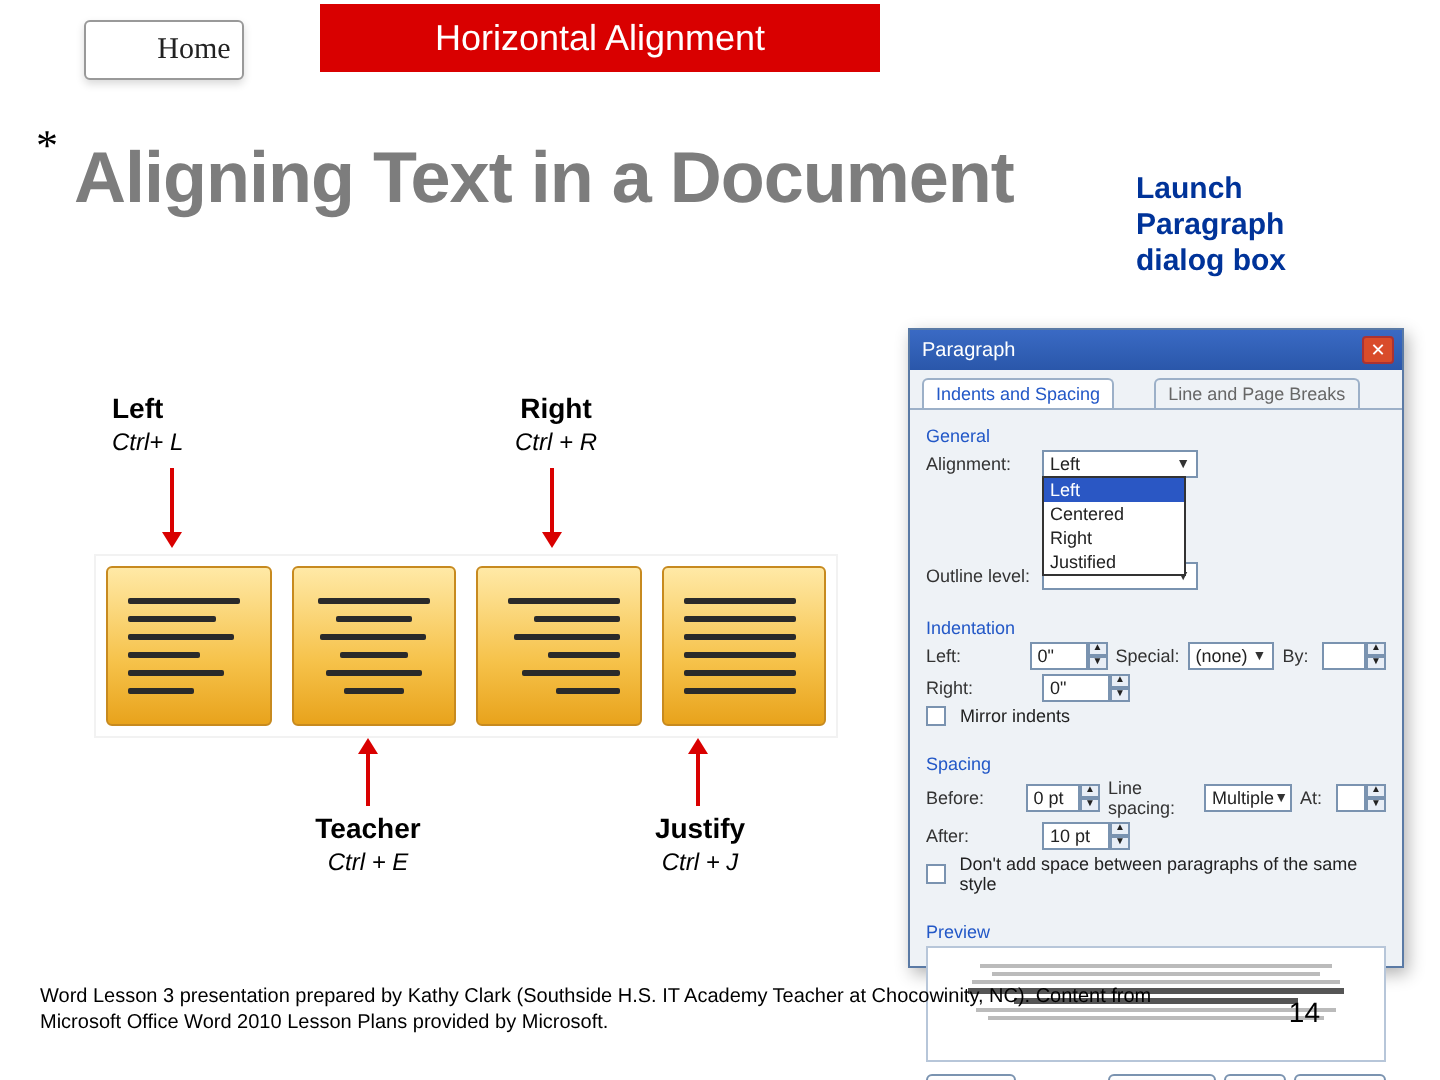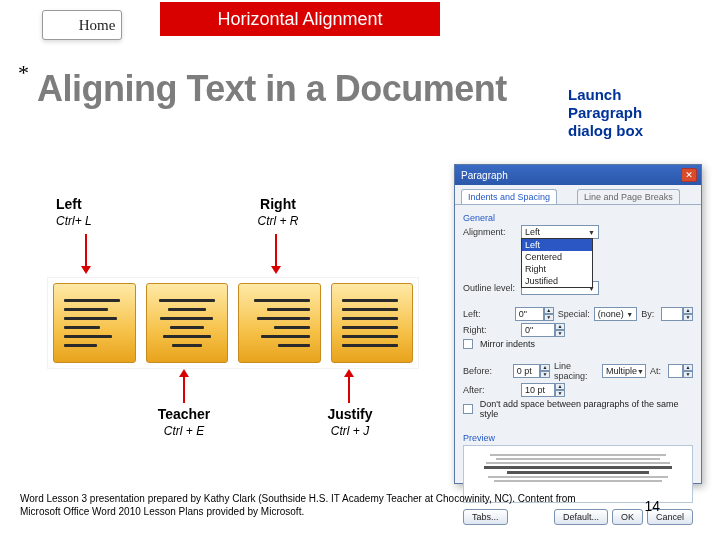--- a/index.html
+++ b/index.html
@@ -320,20 +320,21 @@
     </div>
     <div class="row" style="margin-top:42px">
       <label>Outline level:</label>
       <div class="select" style="width:78px">
         <span></span>
         <span class="caret">▼</span>
       </div>
     </div>
   </div>
   <div class="section">
+    <div class="sect-title">Indentation</div>
     <div class="row">
       <label>Left:</label>
       <div class="spin">
           <div class="num">0"</div>
           <div class="btns">
             <div class="b">▲</div>
             <div class="b">▼</div>
           </div>
         </div>
       <label style="width:36px">Special:</label>
@@ -359,20 +360,21 @@
             <div class="b">▼</div>
           </div>
         </div>
     </div>
     <div class="row">
       <div class="chk"></div>
       <span>Mirror indents</span>
     </div>
   </div>
   <div class="section">
+    <div class="sect-title">Spacing</div>
     <div class="row">
       <label>Before:</label>
       <div class="spin">
           <div class="num">0 pt</div>
           <div class="btns">
             <div class="b">▲</div>
             <div class="b">▼</div>
           </div>
         </div>
       <label style="width:52px">Line spacing:</label>

